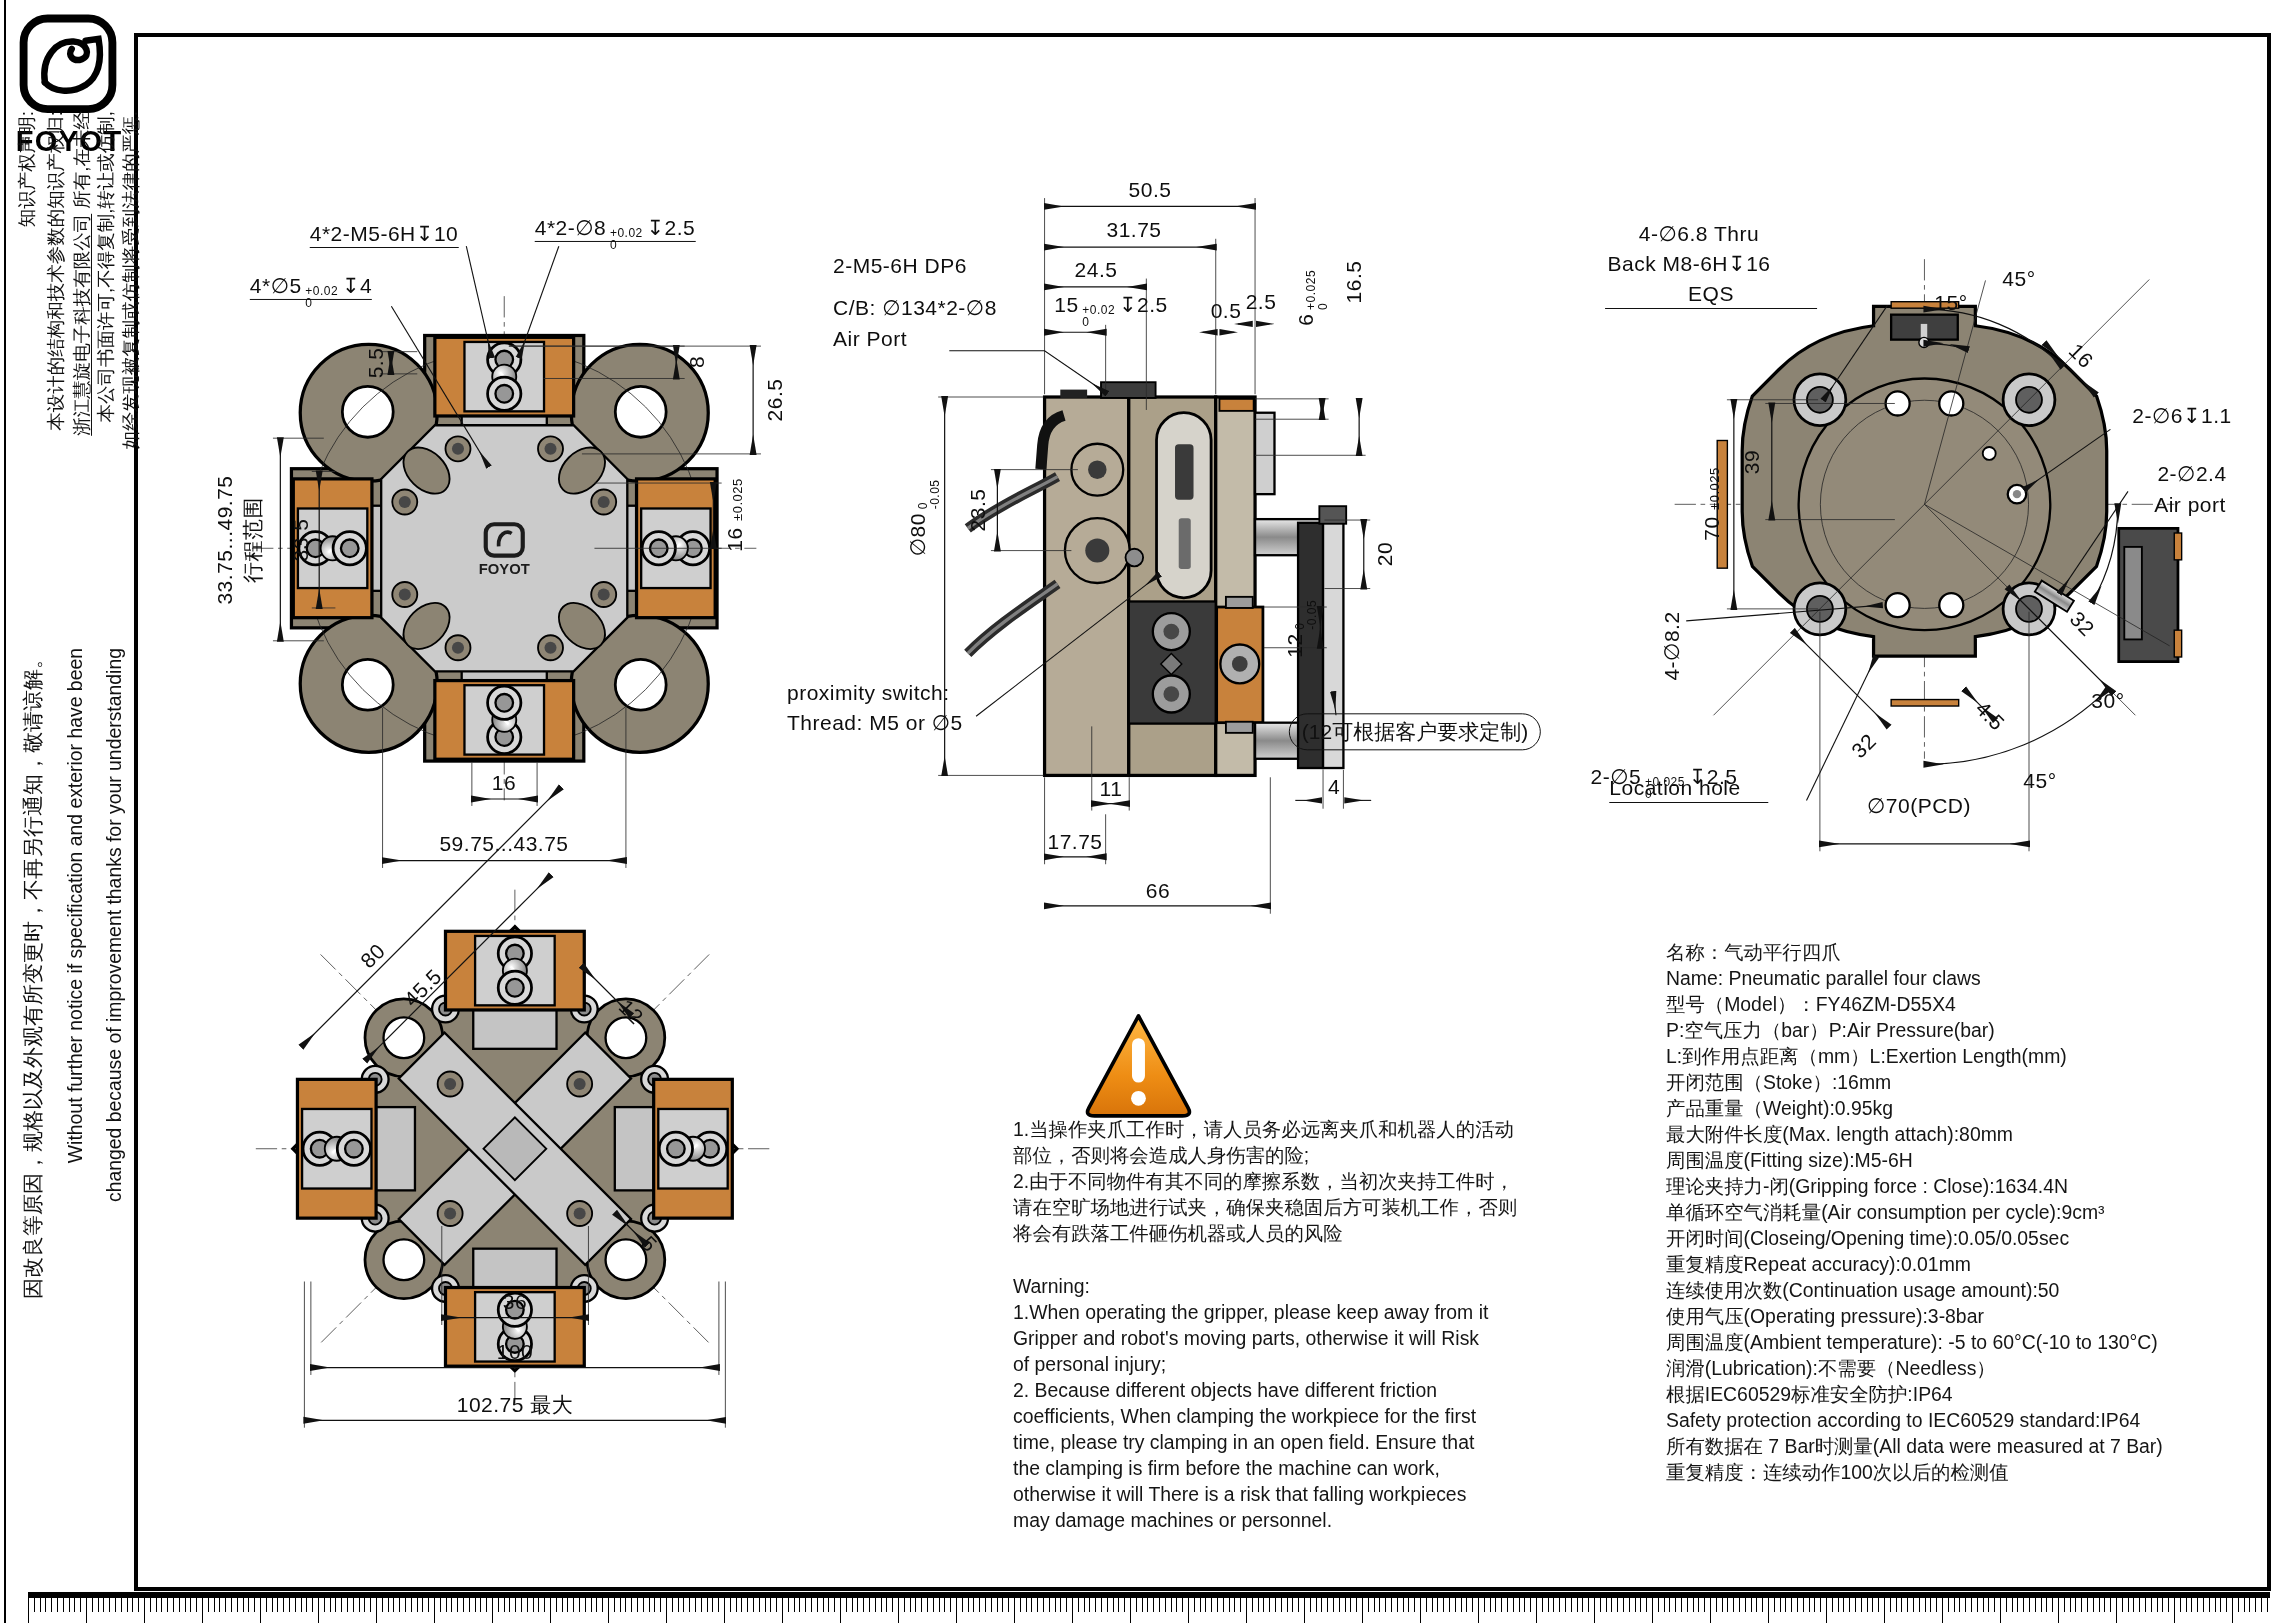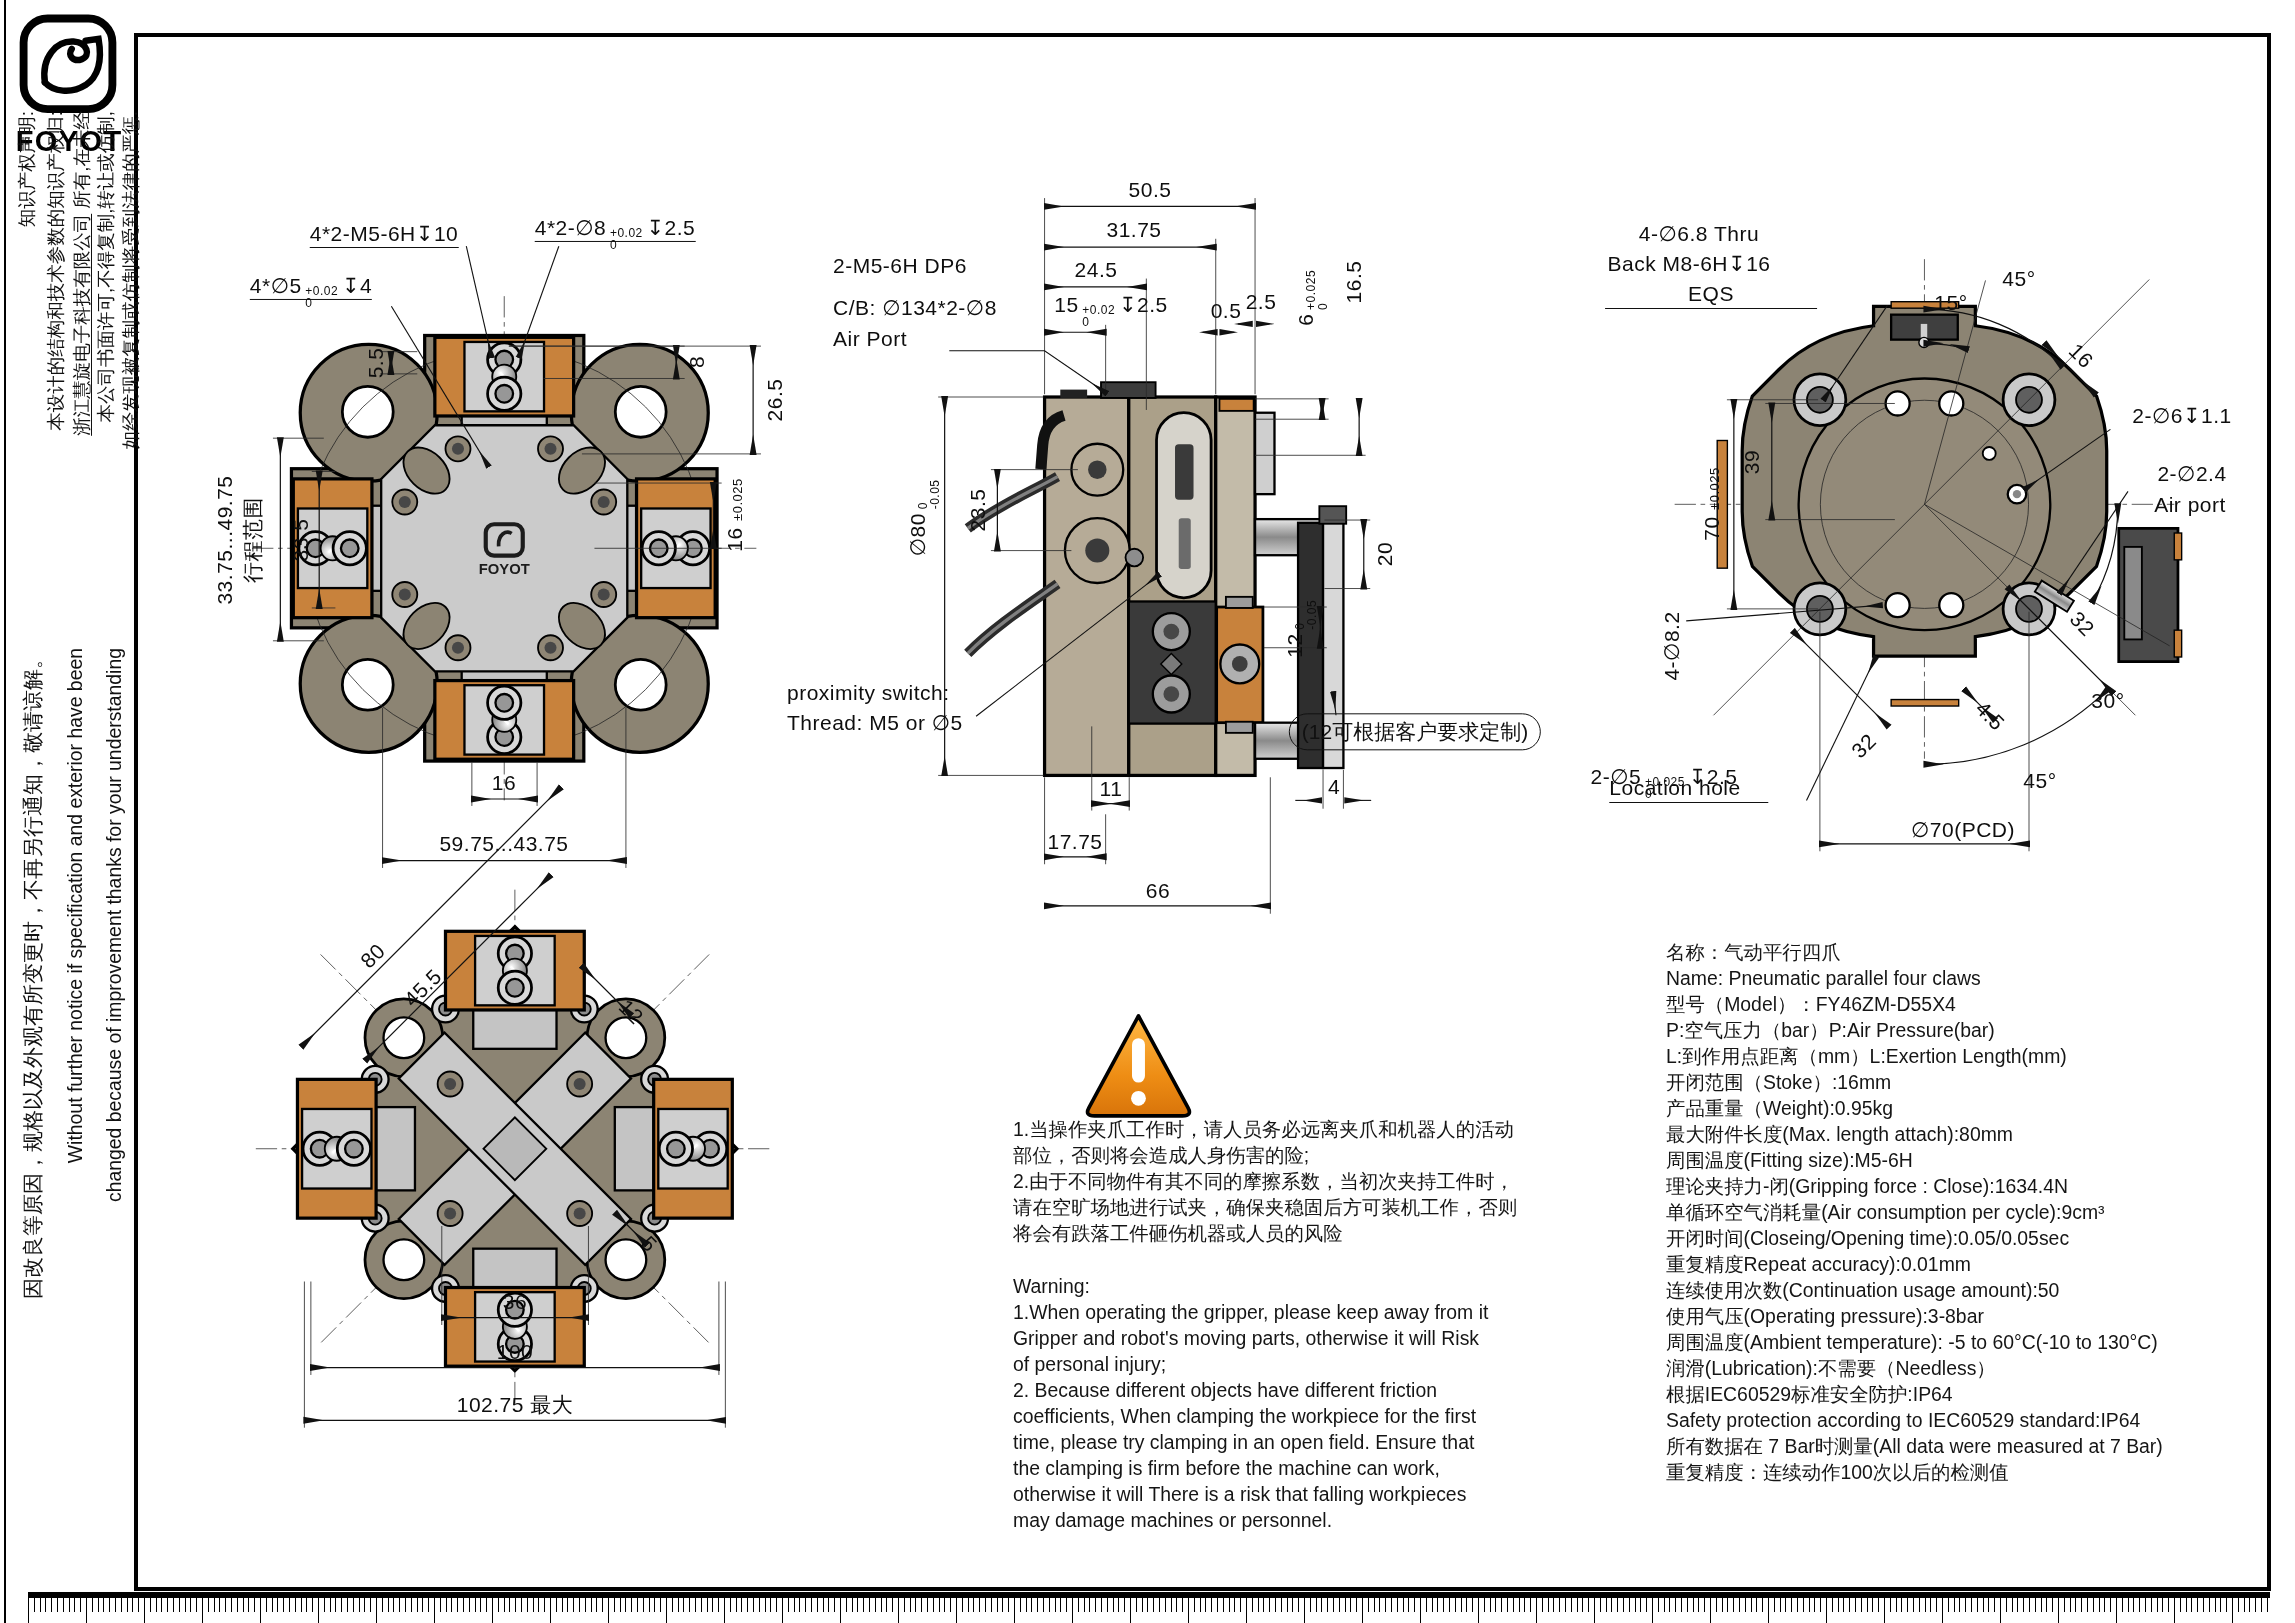--- a/index.html
+++ b/index.html
@@ -473,21 +473,21 @@
 <div class="lb r45b" style="left:2082px;top:624px;">32</div>
 <div class="lb" style="left:2108px;top:701px;">30°</div>
 <div class="lb r45b" style="left:1990px;top:716px;">4.5</div>
 <div class="lb r45" style="left:1864px;top:746px;">32</div>
 <div class="lb" style="left:2040px;top:781px;">45°</div>
 <div class="lb" style="left:1664px;top:783px;"><span>2-∅5</span><span class="tol">
       <i>+0.025</i>
       <i>0</i>
     </span><span>↧2.5</span></div>
 <div class="lb" style="left:1689px;top:788px;"><span class="ul" style="padding:0 28px 2.8px 0;">Location hole</span></div>
-<div class="lb" style="left:1919px;top:830px;margin-left:44px;">∅70(PCD)</div>
+<div class="lb" style="left:1919px;top:806px;">∅70(PCD)</div>
 
 <div class="lb r45" style="left:373px;top:956px;">80</div>
 <div class="lb r45" style="left:423px;top:988px;">45.5</div>
 <div class="lb r45b" style="left:631px;top:1012px;">12</div>
 <div class="lb r45b" style="left:649px;top:1244px;">5</div>
 <div class="lb" style="left:515px;top:1302px;">36</div>
 <div class="lb" style="left:515px;top:1352px;">100</div>
 <div class="lb" style="left:515px;top:1405px;">102.75 最大</div>
 
 <div class="lines" style="left:1013px;top:1116px;width:615px;">

